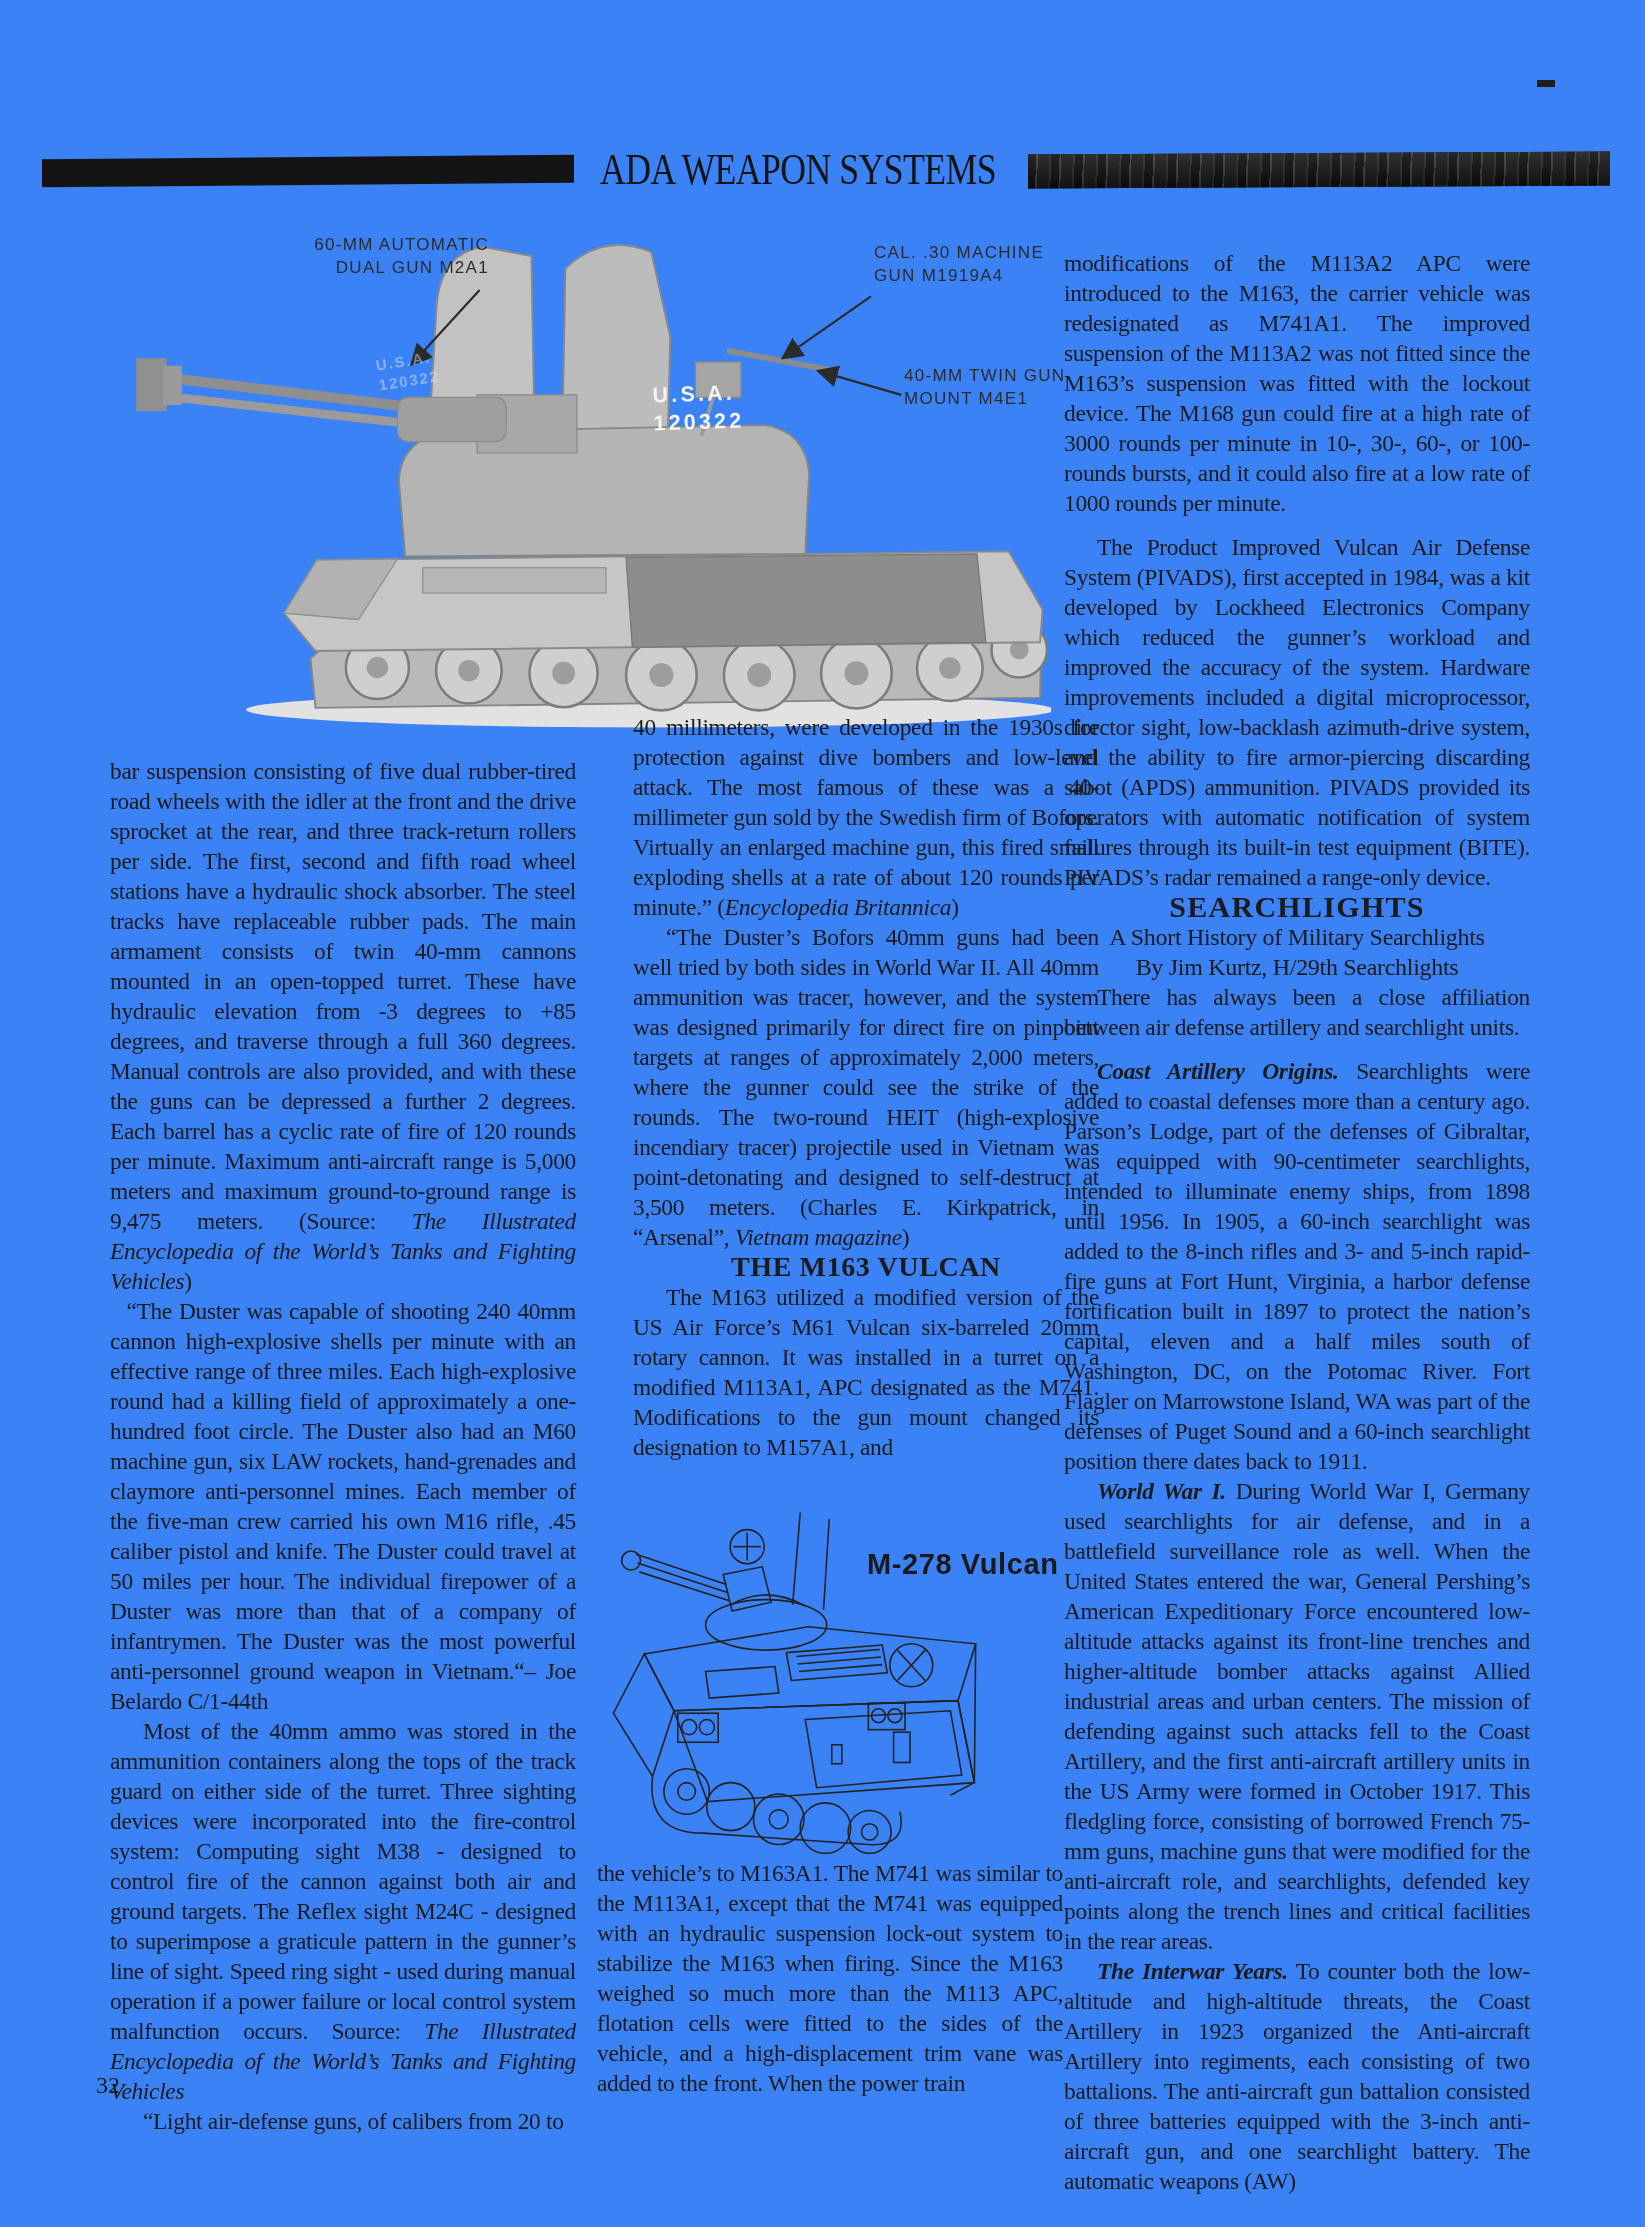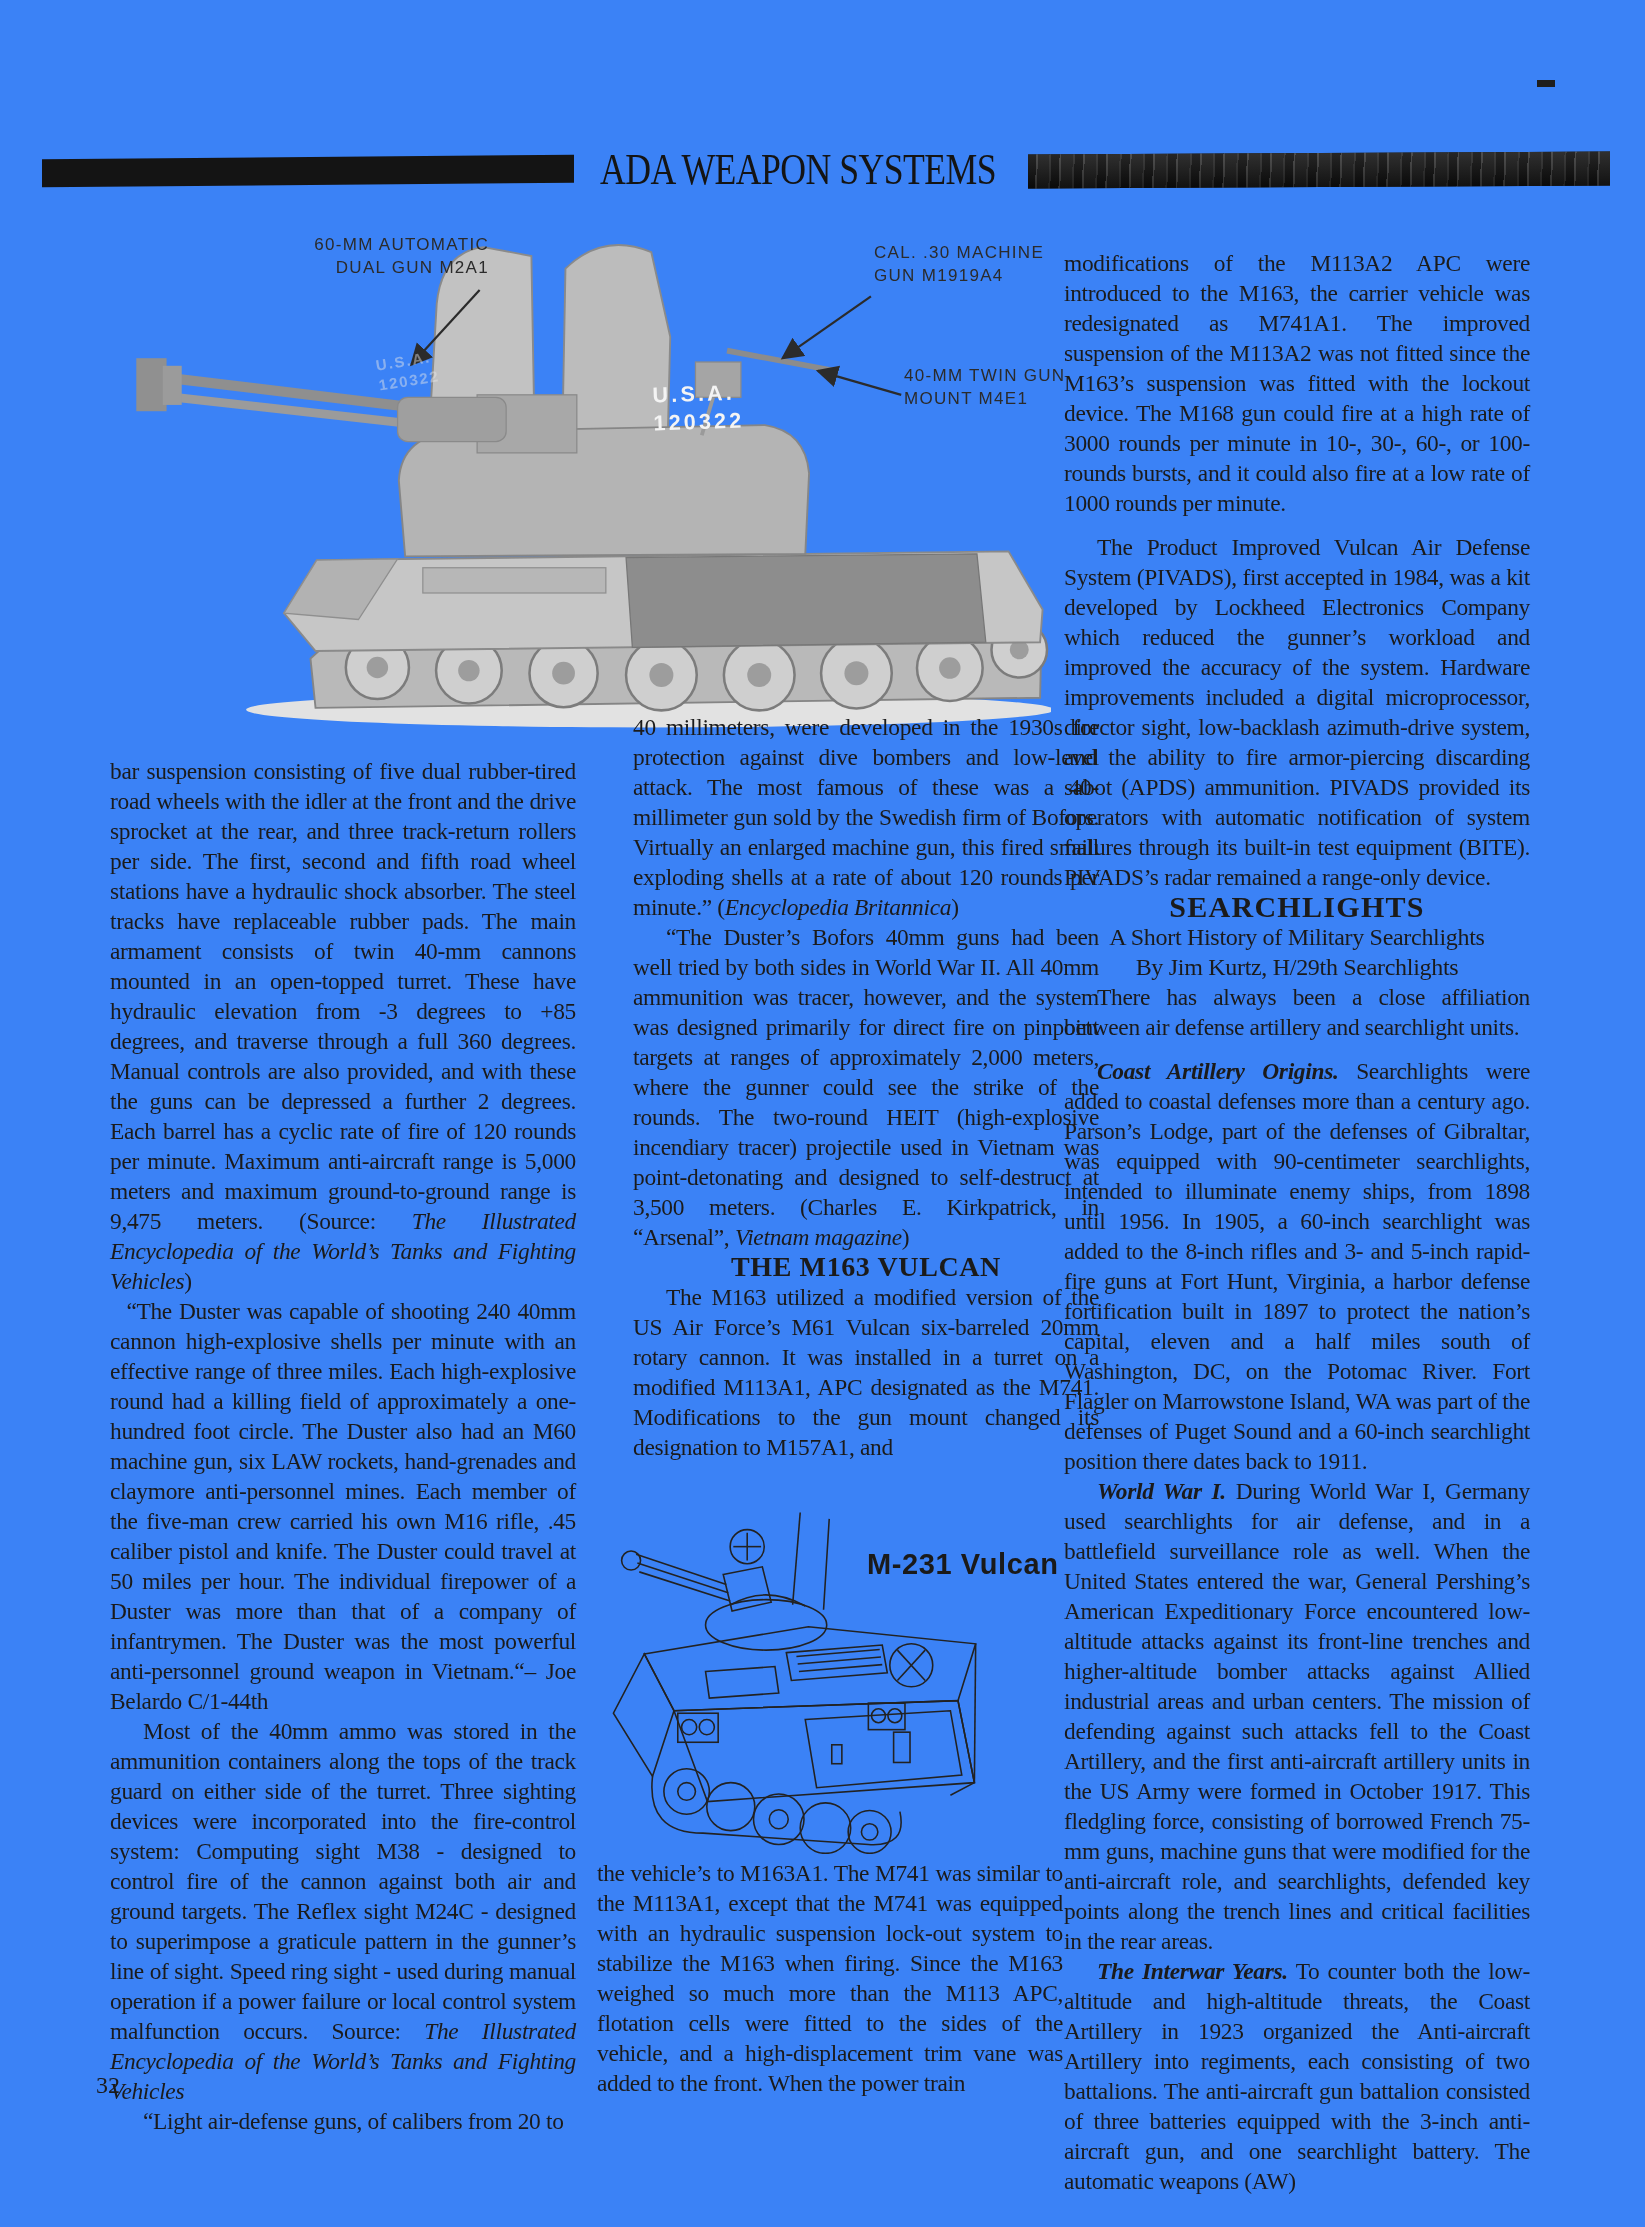--- a/index.html
+++ b/index.html
@@ -213,21 +213,21 @@
         <circle cx="288" cy="490" r="40"></circle>
           <circle cx="362" cy="504" r="40"></circle>
         <circle cx="432" cy="510" r="34"></circle>
         <circle cx="142" cy="446" r="14"></circle>
           <circle cx="288" cy="490" r="15"></circle>
           <circle cx="432" cy="510" r="13"></circle>
 
         <polyline points="572,302 598,432 560,452"></polyline>
       </g>
     </svg>
-    <div class="vulcan-caption">M-231 Vulcan</div>
+    <div class="vulcan-caption">M-278 Vulcan</div>
   </div>
 
   <div class="col col-mid-bottom">
     <p><span class="seg-normal">the vehicle’s to M163A1. The M741 was similar to the M113A1, except that the M741 was equipped with an hydraulic suspension lock-out system to stabilize the M163 when firing. Since the M163 weighed so much more than the M113 APC, flotation cells were fitted to the sides of the vehicle, and a high-displacement trim vane was added to the front. When the power train</span></p>
   </div>
 
   <div class="col col-right">
     <p><span class="seg-normal">modifications of the M113A2 APC were introduced to the M163, the carrier vehicle was redesignated as M741A1. The improved suspension of the M113A2 was not fitted since the M163’s suspension was fitted with the lockout device. The M168 gun could fire at a high rate of 3000 rounds per minute in 10-, 30-, 60-, or 100-rounds bursts, and it could also fire at a low rate of 1000 rounds per minute.</span></p>
     <p class="indent sp-above"><span class="seg-normal">The Product Improved Vulcan Air Defense System (PIVADS), first accepted in 1984, was a kit developed by Lockheed Electronics Company which reduced the gunner’s workload and improved the accuracy of the system. Hardware improvements included a digital microprocessor, director sight, low-backlash azimuth-drive system, and the ability to fire armor-piercing discarding sabot (APDS) ammunition. PIVADS provided its operators with automatic notification of system failures through its built-in test equipment (BITE). PIVADS’s radar remained a range-only device.</span></p>
     <p class="h-search">SEARCHLIGHTS</p>

